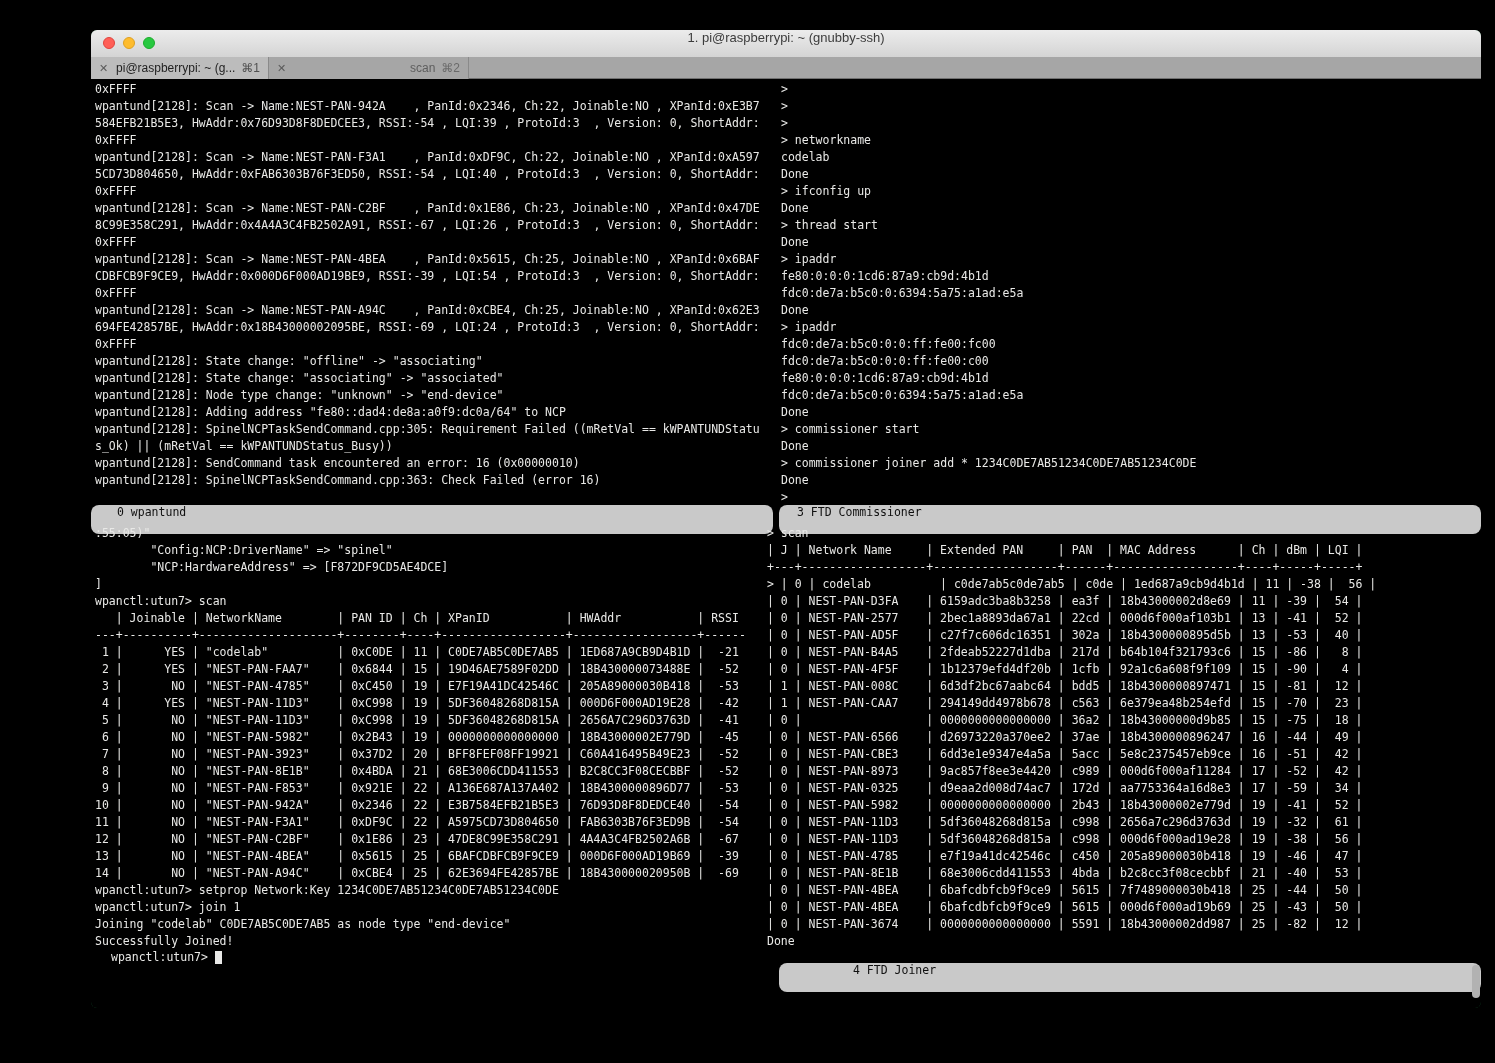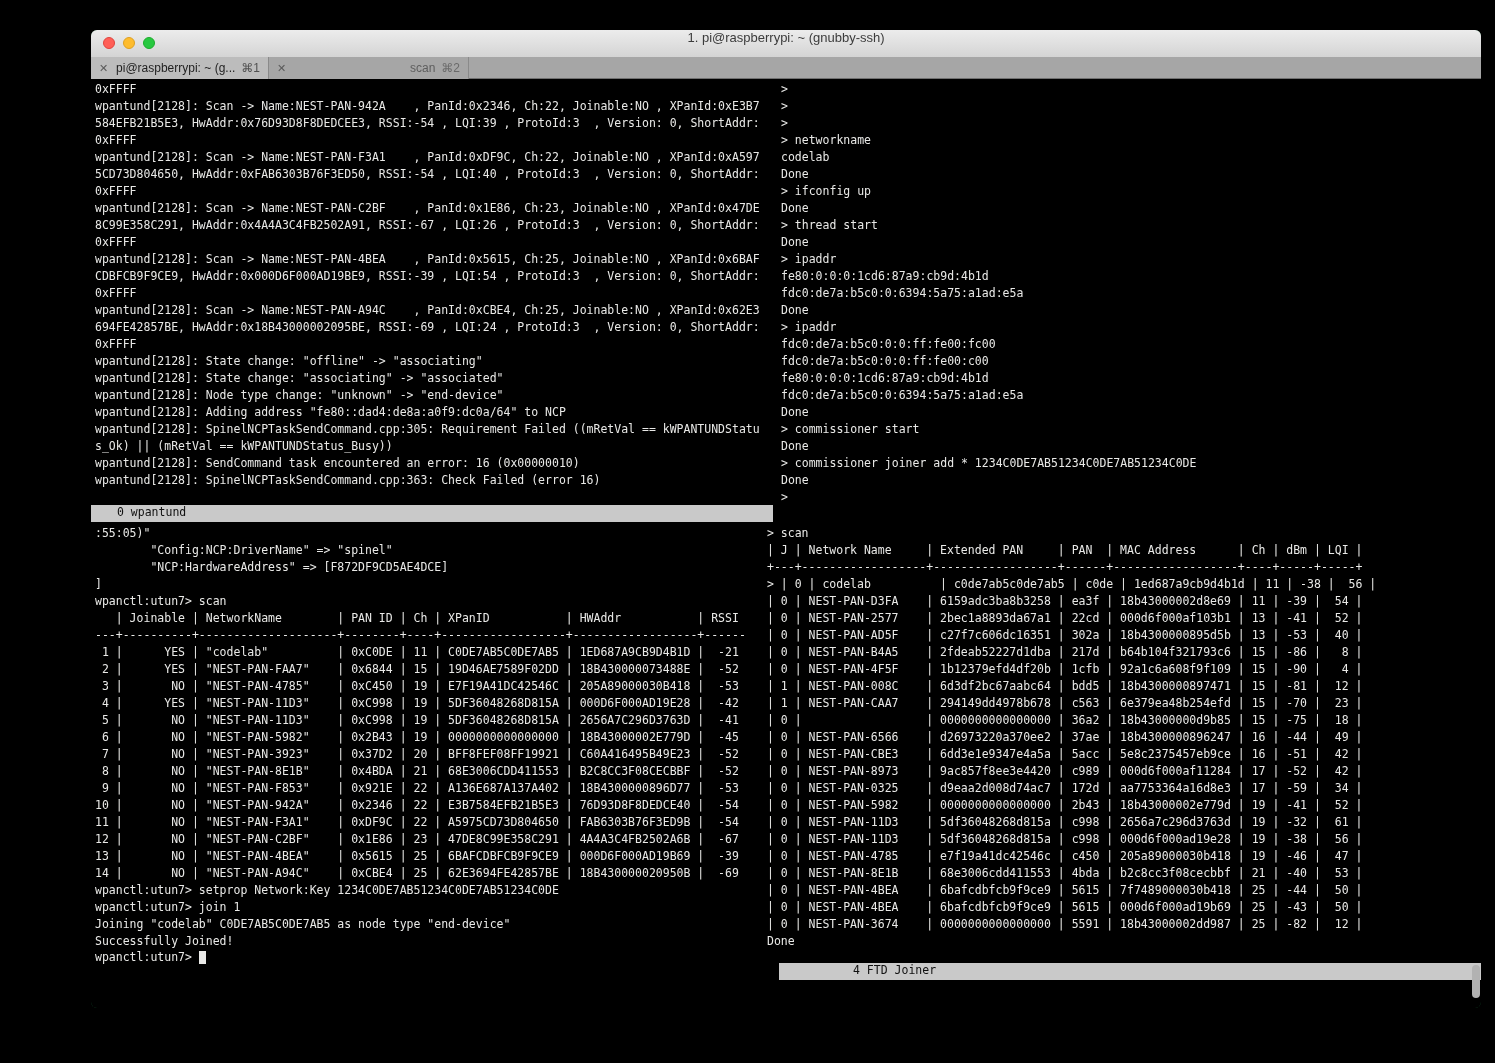--- a/index.html
+++ b/index.html
@@ -28,27 +28,27 @@
   .tkey{margin-left:6px;color:#4f4f4f;}
   .tab.t2 .tkey{color:#6a6a6a;}
   
   .term{position:absolute;left:0;top:49px;width:1390px;height:929px;background:var(--terminal-bg,#000);}
   .pane{position:absolute;margin:0;font:11.5px "DejaVu Sans Mono",monospace;line-height:17px;
         color:var(--terminal-fg,#e9e9e7);white-space:pre;overflow:hidden;}
   .pane.tl{left:4px;top:2px;width:680px;height:422px;}
   .pane.tr{left:690px;top:2px;width:700px;height:422px;}
   .pane.bl{left:4px;top:446px;width:680px;height:425px;}
   .pane.br{left:676px;top:446px;width:700px;height:436px;}
-  .bar{position:absolute;height:17px;line-height:17px;background:var(--statusbar-bg,#c9c9c9);
-       color:#101010;font:11.5px "DejaVu Sans Mono",monospace;white-space:pre;box-sizing:border-box;}
+  .bar{position:absolute;height:29px;line-height:17px;background:var(--statusbar-bg,#c9c9c9);
+       color:#101010;font:11.5px "DejaVu Sans Mono",monospace;white-space:pre;box-sizing:border-box;border-radius:8px;}
   .barl1{left:0;top:426px;width:682px;padding-left:26px;}
   .barr1{left:688px;top:426px;width:702px;padding-left:18px;}
   .barl2{left:0;top:884px;width:682px;padding-left:26px;}
   .barr2{left:688px;top:884px;width:702px;padding-left:74px;}
-  .promptline{position:absolute;left:4px;top:871px;height:17px;line-height:17px;
+  .promptline{position:absolute;left:20px;top:871px;height:17px;line-height:17px;
               font:11.5px "DejaVu Sans Mono",monospace;color:var(--terminal-fg,#e9e9e7);white-space:pre;}
   .cursor{display:inline-block;width:7px;height:13px;background:var(--terminal-fg,#e9e9e7);
           vertical-align:text-bottom;margin-left:7px;}
   .thumb{position:absolute;right:1px;top:886px;width:8px;height:33px;border-radius:4px;
          background:#b2b2b2;}
 </style>
 </head>
 <body>
 
 <div class="canvas">
@@ -121,20 +121,21 @@
 fe80:0:0:0:1cd6:87a9:cb9d:4b1d
 fdc0:de7a:b5c0:0:6394:5a75:a1ad:e5a
 Done
 &gt; commissioner start
 Done
 &gt; commissioner joiner add * 1234C0DE7AB51234C0DE7AB51234C0DE
 Done
 &gt;</pre>
 
       <div class="bar barl1">0 wpantund</div>
+      <div class="bar barr1">3 FTD Commissioner</div>
 
       <pre class="pane bl">:55:05)"
         "Config:NCP:DriverName" =&gt; "spinel"
         "NCP:HardwareAddress" =&gt; [F872DF9CD5AE4DCE]
 ]
 wpanctl:utun7&gt; scan
    | Joinable | NetworkName        | PAN ID | Ch | XPanID           | HWAddr           | RSSI
 ---+----------+--------------------+--------+----+------------------+------------------+------
  1 |      YES | "codelab"          | 0xC0DE | 11 | C0DE7AB5C0DE7AB5 | 1ED687A9CB9D4B1D |  -21
  2 |      YES | "NEST-PAN-FAA7"    | 0x6844 | 15 | 19D46AE7589F02DD | 18B430000073488E |  -52

